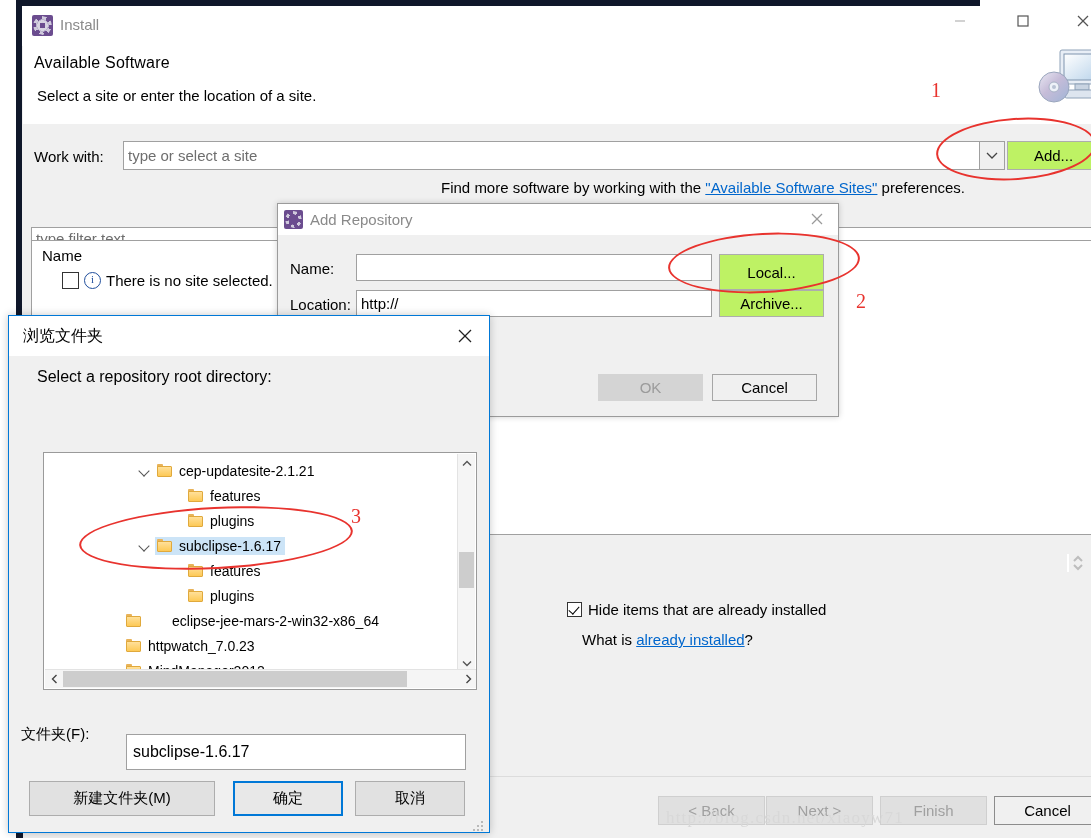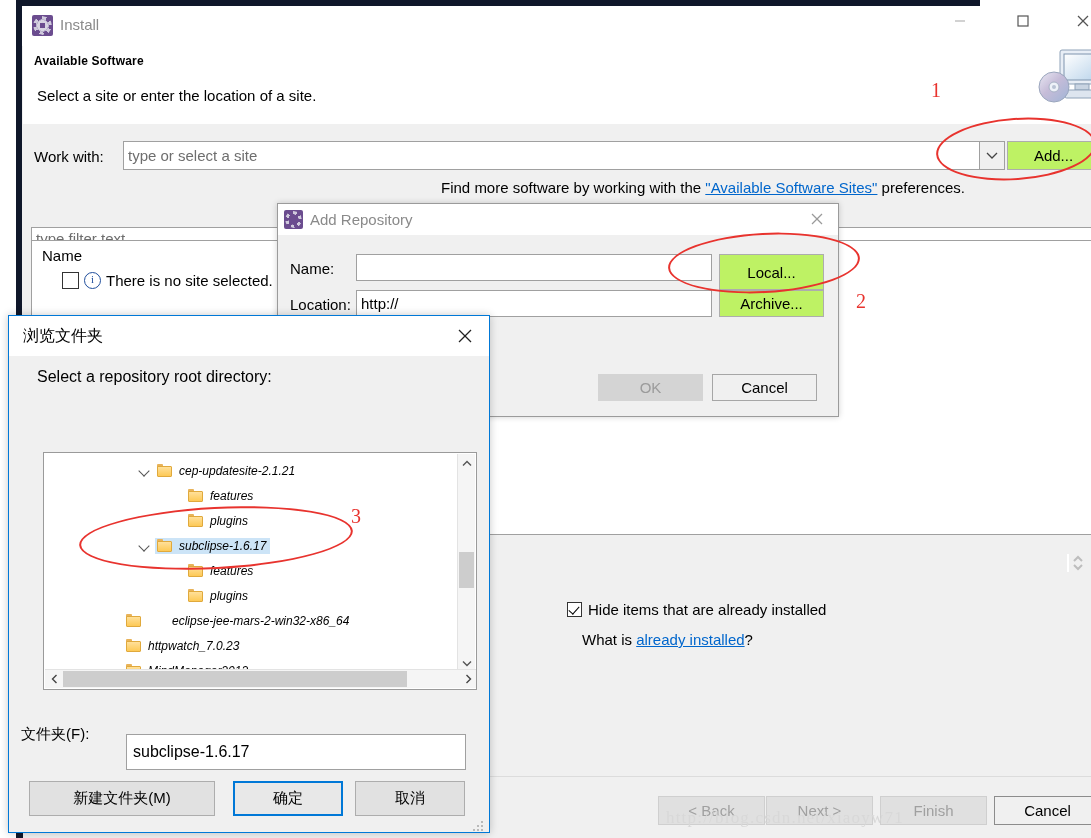--- a/index.html
+++ b/index.html
@@ -22,21 +22,21 @@
      background:conic-gradient(#cfc9dc 0 8%, transparent 8% 16%, #cfc9dc 16% 24%, transparent 24% 32%,
       #cfc9dc 32% 40%, transparent 40% 48%, #cfc9dc 48% 56%, transparent 56% 64%, #cfc9dc 64% 72%,
       transparent 72% 80%, #cfc9dc 80% 88%, transparent 88% 100%);
      -webkit-mask:radial-gradient(circle, transparent 0 44%, #000 45% 100%);
              mask:radial-gradient(circle, transparent 0 44%, #000 45% 100%);}
   #title-text{position:absolute;left:38px;top:10px;font-size:15px;color:#8a8a8a;}
   .wbtn{position:absolute;top:0;width:45px;height:30px;}
   .wbtn svg{position:absolute;left:50%;top:50%;transform:translate(-50%,-50%);}
 
   #banner{position:absolute;left:1px;top:40px;width:1088px;height:78px;background:#fff;}
-  #banner-title{position:absolute;left:11px;top:8px;font-size:12px;font-weight:700;letter-spacing:.2px;}
+  #banner-title{position:absolute;left:11px;top:8px;font-size:16px;font-weight:400;letter-spacing:.2px;}
   #banner-sub{position:absolute;left:14px;top:41px;font-size:15px;}
   #banner-img{position:absolute;left:1013px;top:40px;width:78px;height:62px;}
 
   #body-area{position:absolute;left:1px;top:118px;width:1088px;height:652px;background:#f0f0f0;}
 
   .lbl{position:absolute;font-size:15px;}
   .tfield{position:absolute;background:#fff;border:1px solid #a0a0a0;box-sizing:border-box;font-size:15px;display:flex;align-items:center;padding-left:4px;}
   .tfield.ph{color:#6e6e6e;}
   .btn{position:absolute;background:#bef264;border:1px solid #adadad;box-sizing:border-box;font-size:15px;
        display:flex;align-items:center;justify-content:center;color:#000;}
@@ -84,21 +84,21 @@
   #ar-close{position:absolute;right:4px;top:2px;width:34px;height:26px;}
 
   
   #browse-dlg{position:absolute;left:8px;top:315px;width:482px;height:518px;background:#f0f0f0;border:1px solid #0078d7;box-sizing:border-box;
               box-shadow:0 0 8px rgba(0,0,0,.22);}
   #bd-title{position:absolute;left:0;top:0;width:480px;height:40px;background:#fff;}
   #bd-title-text{position:absolute;left:14px;top:10px;font-size:16px;}
   #bd-close{position:absolute;right:4px;top:5px;width:40px;height:30px;}
   #bd-prompt{position:absolute;left:28px;top:52px;font-size:16px;}
   #bd-tree{position:absolute;left:34px;top:136px;width:434px;height:238px;background:#fff;border:1px solid #9a9a9a;box-sizing:border-box;overflow:hidden;}
-  .tnode{position:absolute;height:25px;display:flex;align-items:center;font-size:12px;white-space:nowrap;font-style:italic;}
+  .tnode{position:absolute;height:25px;display:flex;align-items:center;font-size:14px;white-space:nowrap;}
   .chev{width:16px;height:16px;display:inline-block;position:relative;margin-right:2px;}
   .chev:after{content:"";position:absolute;left:3px;top:4px;width:7px;height:7px;border:solid #555;border-width:0 1.8px 1.8px 0;transform:rotate(45deg);}
   .chev.blank:after{display:none;}
   .folder{width:15px;height:13px;margin-right:7px;position:relative;flex:0 0 auto;}
   .folder .tab{position:absolute;left:0;top:0;width:6px;height:3px;background:#e8b35a;border-radius:1px 1px 0 0;}
   .folder .bodyf{position:absolute;left:0;top:2px;width:15px;height:11px;background:linear-gradient(180deg,#ffe09a,#fdc956);border:1px solid #e0a93c;box-sizing:border-box;border-radius:1px;}
   .sel-hl{background:#cce4f7;}
   #bd-vsb{position:absolute;right:1px;top:1px;width:17px;height:218px;background:#f5f5f5;border-left:1px solid #e3e3e3;}
   #bd-vsb .thumb{position:absolute;left:1px;top:98px;width:15px;height:36px;background:#cdcdcd;}
   #bd-hsb{position:absolute;left:1px;bottom:1px;width:432px;height:18px;background:#f5f5f5;border-top:1px solid #e3e3e3;}

